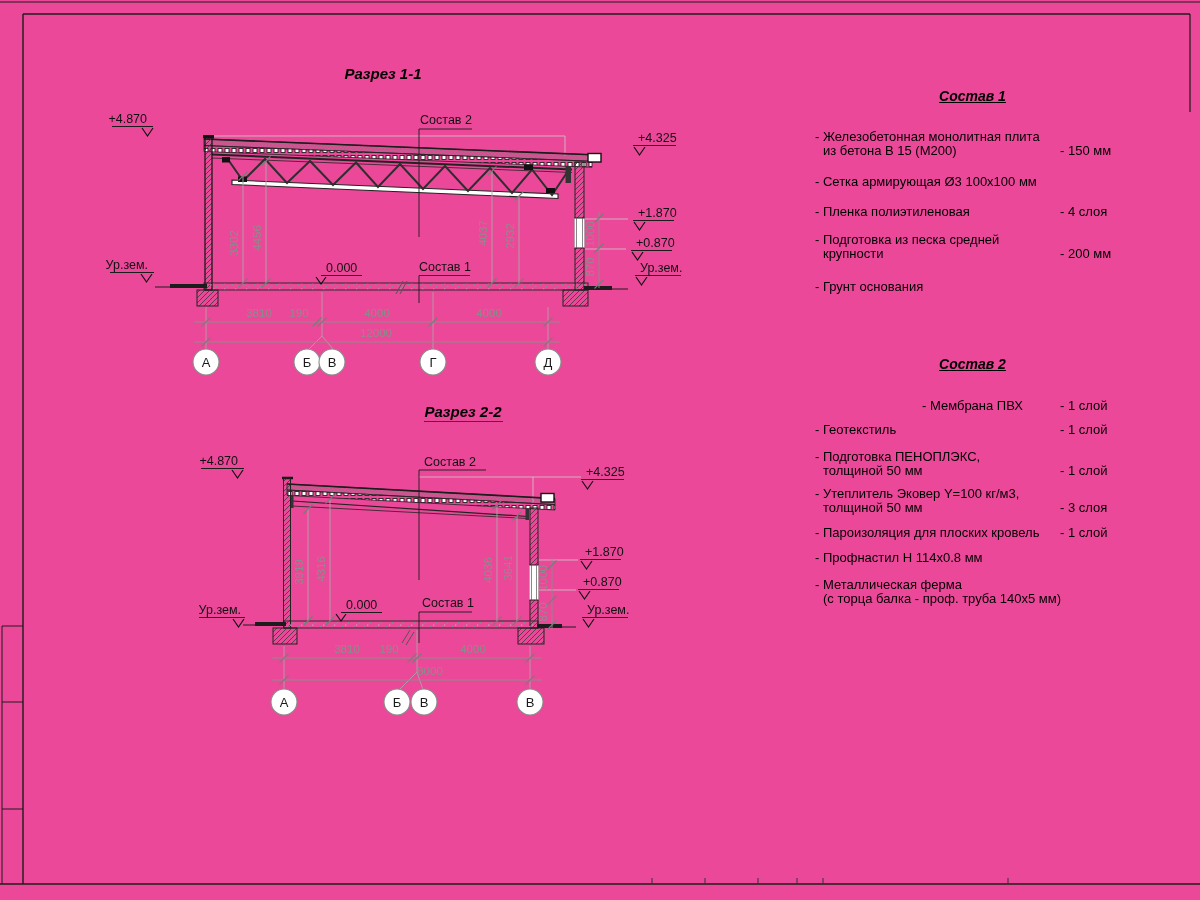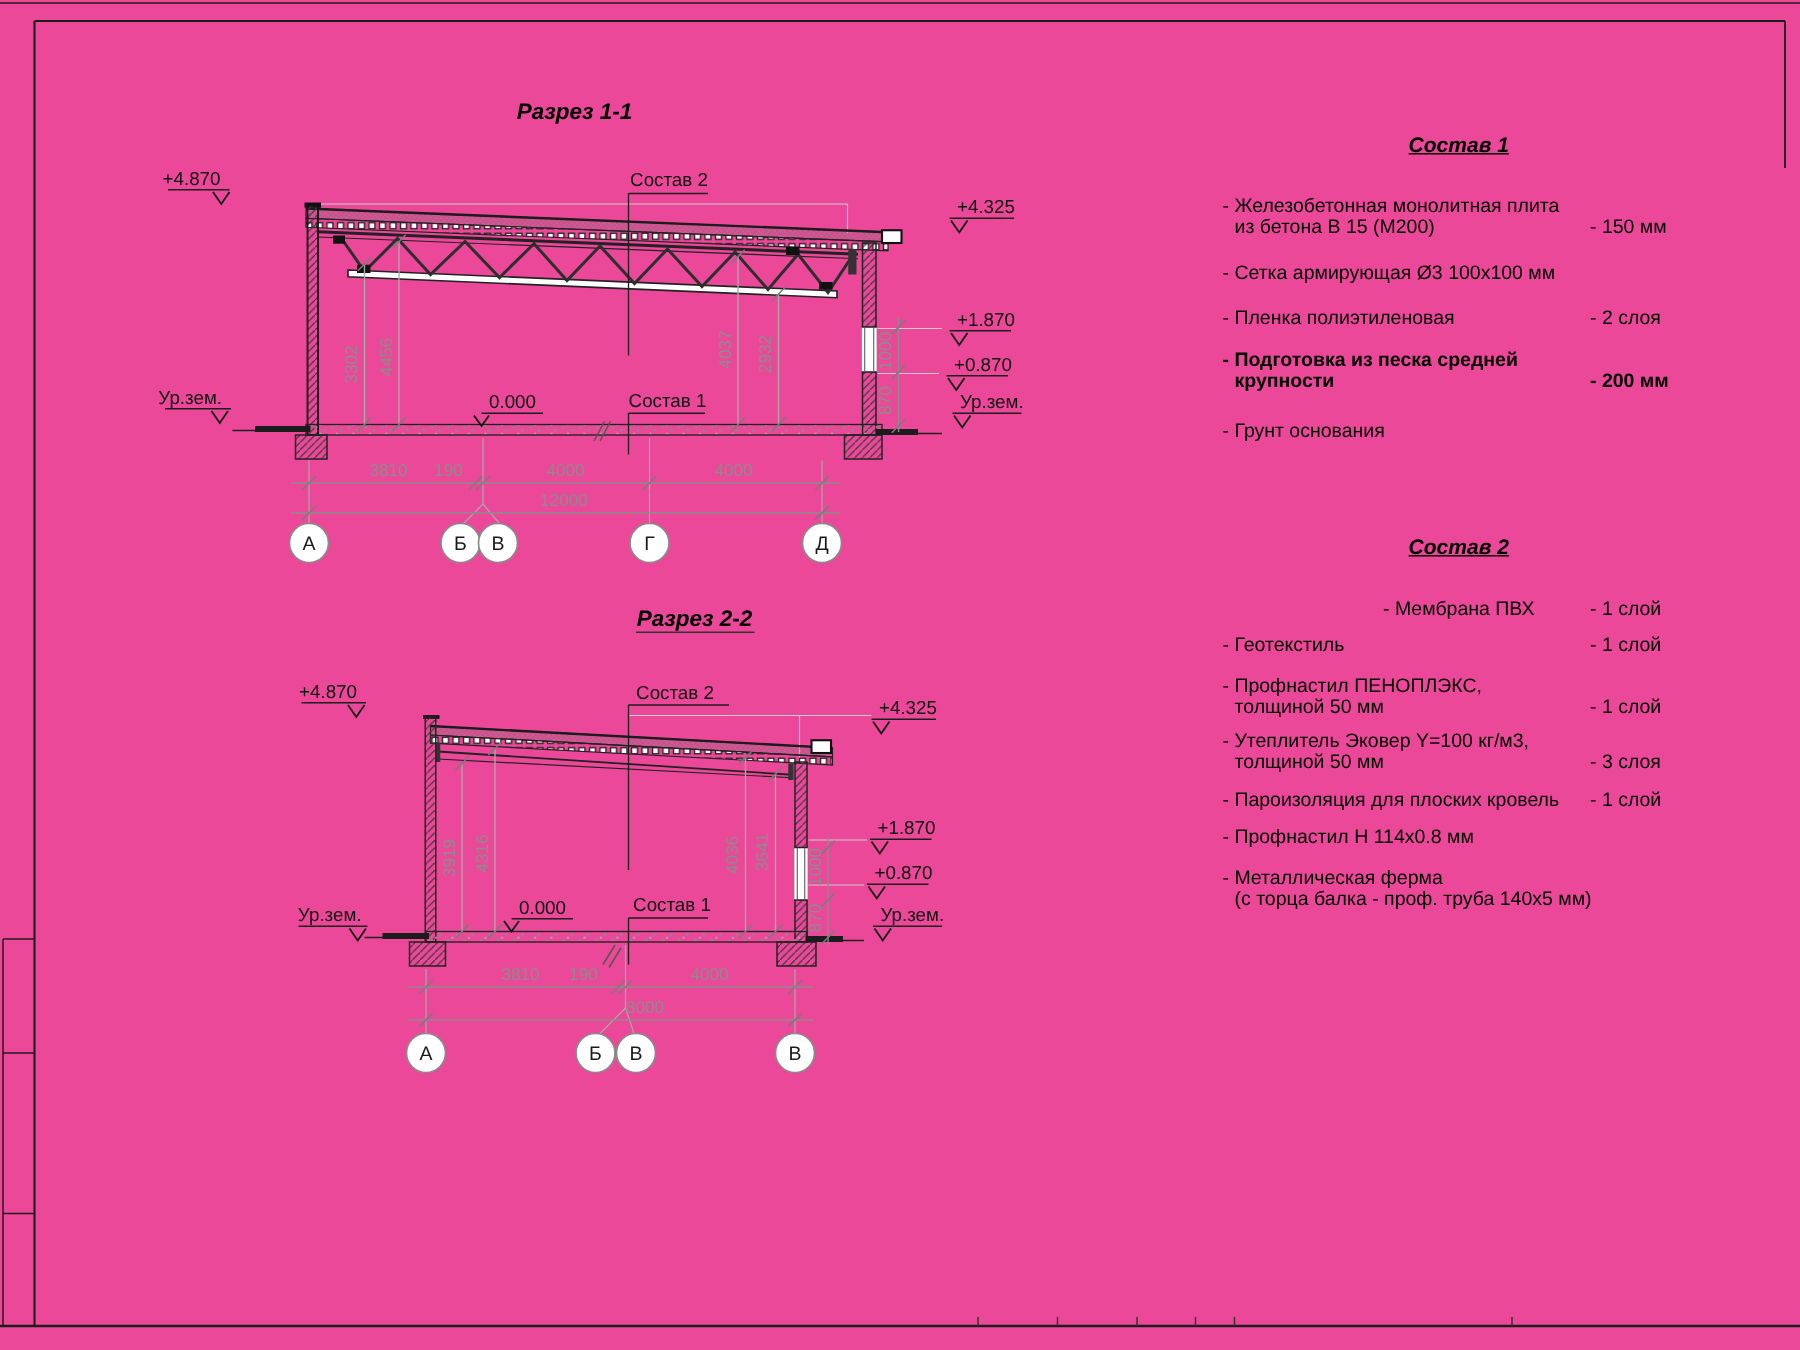--- a/index.html
+++ b/index.html
@@ -414,44 +414,44 @@
   <div class="comp-item" style="top:130px;">
     <span>- Железобетонная  монолитная плита</span>
     <span class="l2">из бетона В 15 (М200)</span>
     <span class="val v2">- 150 мм</span>
   </div>
   <div class="comp-item" style="top:175px;">
     <span>- Сетка армирующая Ø3 100x100 мм</span>
   </div>
   <div class="comp-item" style="top:205px;">
     <span>- Пленка полиэтиленовая</span>
-    <span class="val">-  2 слоя</span>
-  </div>
-  <div class="comp-item" style="top:233px;font-weight:bold;">
+    <span class="val">-  4 слоя</span>
+  </div>
+  <div class="comp-item" style="top:233px;">
     <span>- Подготовка из песка средней</span>
     <span class="l2">крупности</span>
     <span class="val v2">- 200 мм</span>
   </div>
   <div class="comp-item" style="top:280px;">
     <span>- Грунт основания</span>
   </div>
 </div>
 
 <div class="comp" style="top:0;height:620px;">
   <div class="comp-title" style="top:356px;">Состав 2</div>
   <div class="comp-item" style="top:399px;text-align:center;">
     <span>- Мембрана ПВХ</span>
     <span class="val">- 1 слой</span>
   </div>
   <div class="comp-item" style="top:423px;">
     <span>- Геотекстиль</span>
     <span class="val">- 1 слой</span>
   </div>
   <div class="comp-item" style="top:450px;">
-    <span>- Профнастил ПЕНОПЛЭКС,</span>
+    <span>- Подготовка ПЕНОПЛЭКС,</span>
     <span class="l2">толщиной 50 мм</span>
     <span class="val v2">- 1 слой</span>
   </div>
   <div class="comp-item" style="top:487px;">
     <span>- Утеплитель Эковер Y=100 кг/м3,</span>
     <span class="l2">толщиной 50 мм</span>
     <span class="val v2">- 3 слоя</span>
   </div>
   <div class="comp-item" style="top:526px;">
     <span>- Пароизоляция для плоских кровель</span>

